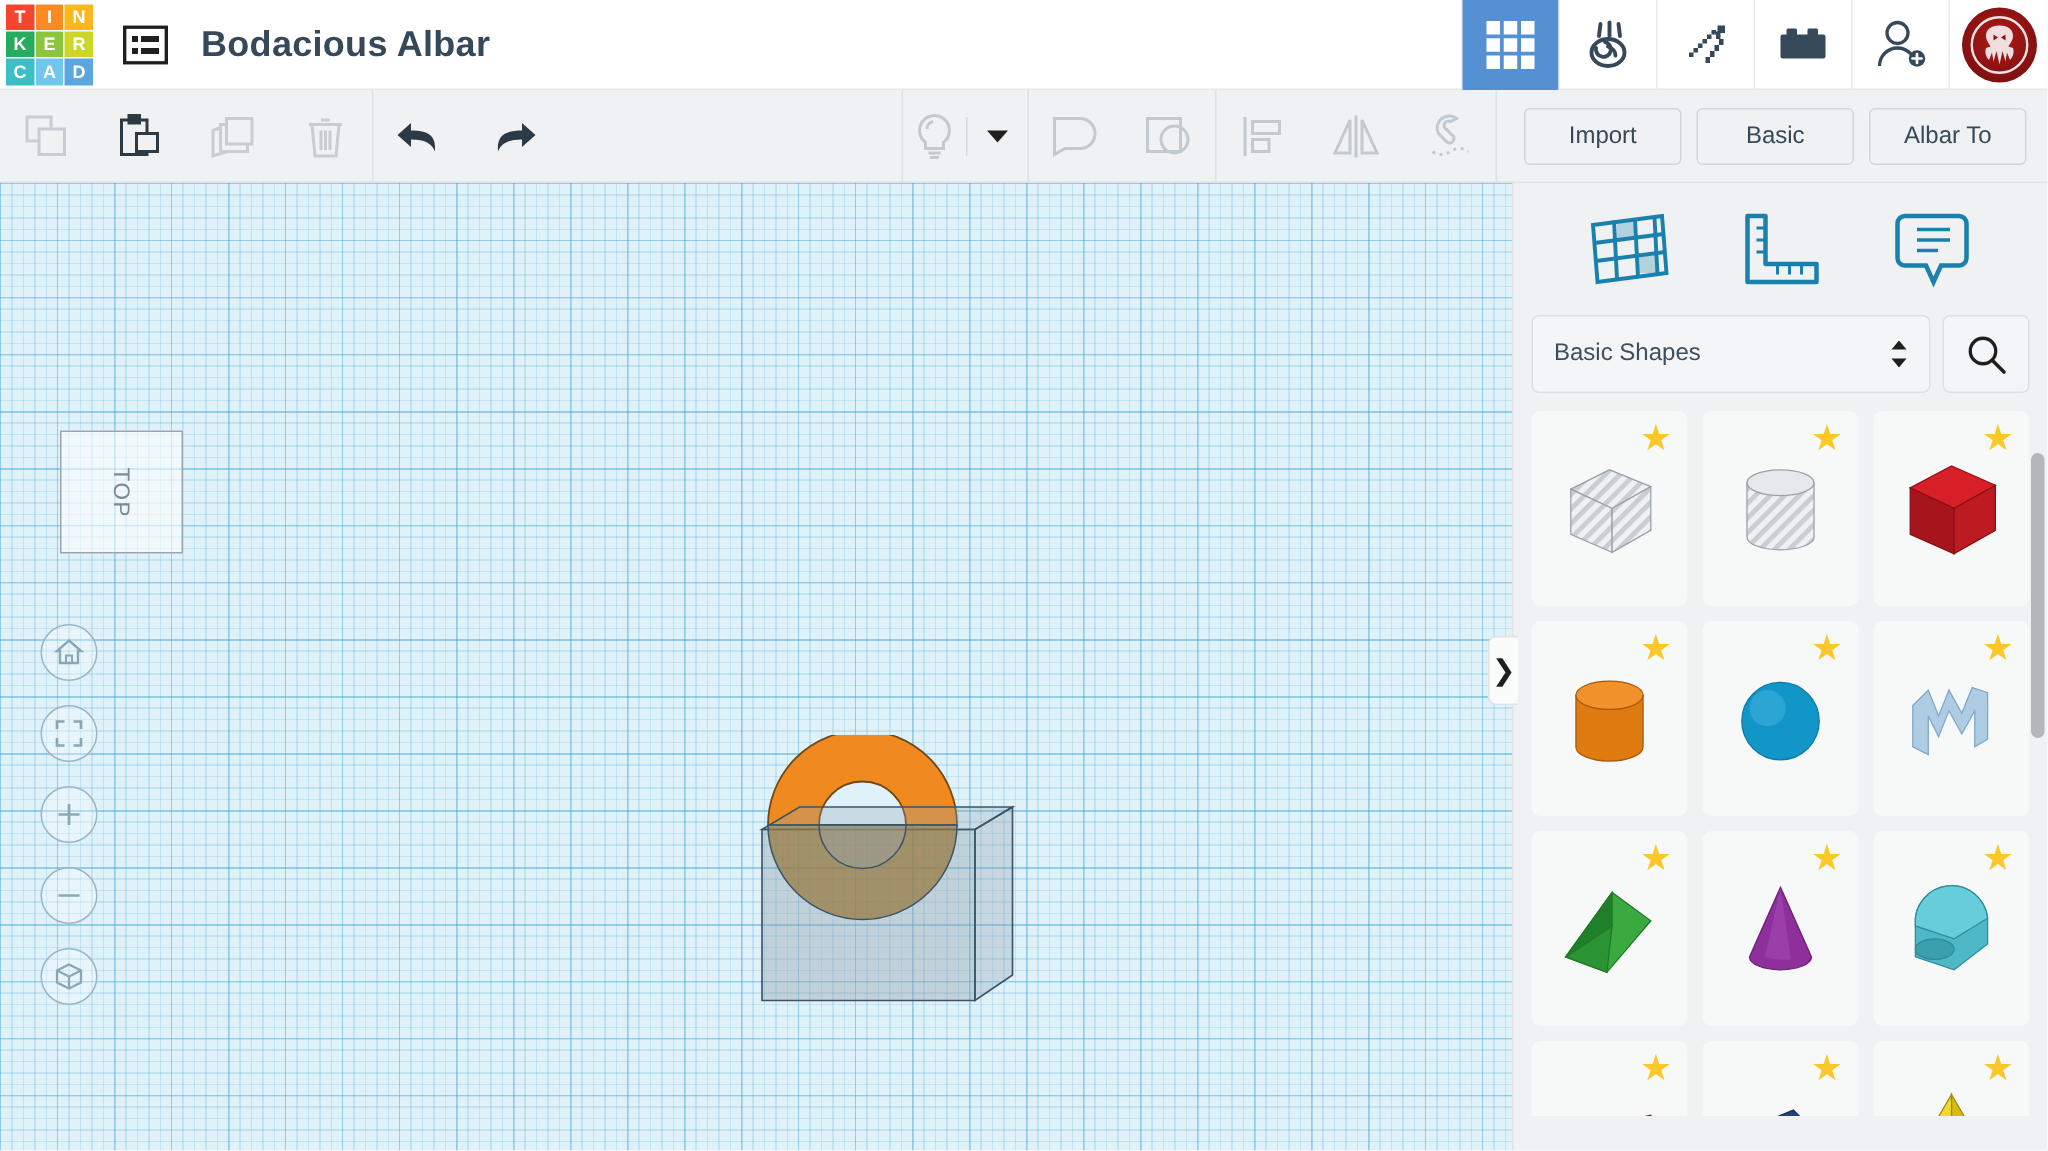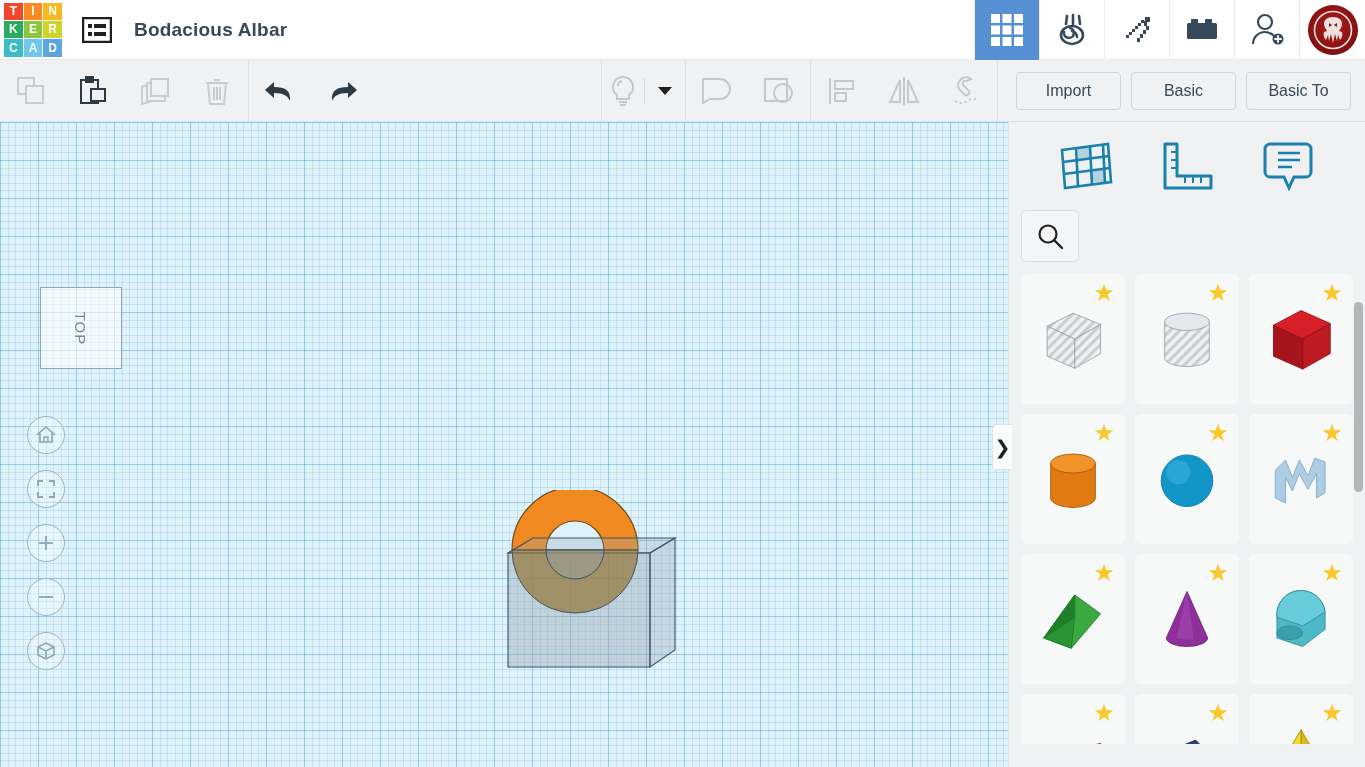--- a/index.html
+++ b/index.html
@@ -25,21 +25,21 @@
   .logo span {
     display: flex; align-items: center; justify-content: center;
     color: #ffffff; font-weight: bold; font-size: 12px;
     font-family: "Liberation Sans", sans-serif;
   }
   .doc-icon-btn {
     width: 38px; height: 38px; margin-left: 14px;
     display: flex; align-items: center; justify-content: center;
   }
   .doc-title {
-    margin-left: 18px; font-size: 19px; font-weight: bold; color: #36495b;
+    margin-left: 18px; font-size: 24px; font-weight: bold; color: #36495b;
     letter-spacing: .2px;
   }
   .top-right { margin-left: auto; display: flex; align-items: center; height: 60px; }
   .top-icon {
     width: 65px; height: 60px; display: flex; align-items: center; justify-content: center;
     border-left: 1px solid #e9ebed; position: relative;
   }
   .top-icon.active { background: #5591d2; }
   .avatar-wrap { width: 66px; height: 60px; display:flex; align-items:center; justify-content:center; border-left:1px solid #e9ebed;}
   .avatar {
@@ -389,21 +389,21 @@
           </g>
         </svg>
       </div>
     </div>
 
     <div class="tsep"></div>
 
     <div class="right-btns">
       <div class="txt-btn">Import</div>
       <div class="txt-btn">Basic</div>
-      <div class="txt-btn">Basic To</div>
+      <div class="txt-btn">Albar To</div>
     </div>
   </div>
 
   <div class="canvas">
 
     <div class="viewcube">
       <span>TOP</span>
     </div>
 
     <div class="navcol">
@@ -504,20 +504,29 @@
         <svg width="60" height="56" viewBox="0 0 60 56">
           <path d="M12 6 L48 6 a5 5 0 0 1 5 5 L53 34 a5 5 0 0 1 -5 5 L36 39 L31 50 L26 39 L12 39 a5 5 0 0 1 -5 -5 L7 11 a5 5 0 0 1 5 -5z" fill="none" stroke="#1a80ad" stroke-width="3"></path>
           <g stroke="#1a80ad" stroke-width="2.4">
             <path d="M20 15 L42 15 M20 22 L42 22 M20 29 L34 29"></path>
           </g>
         </svg>
       </div>
     </div>
 
     <div class="picker-row">
+      <div class="picker">
+        <span>Basic Shapes</span>
+        <span class="arrows">
+          <svg width="12" height="18" viewBox="0 0 12 18">
+            <path d="M6 0 L11 6 L1 6 Z" fill="#1f1f1f"></path>
+            <path d="M6 18 L11 12 L1 12 Z" fill="#1f1f1f"></path>
+          </svg>
+        </span>
+      </div>
       <div class="searchbtn">
         <svg width="28" height="28" viewBox="0 0 28 28">
           <circle cx="12" cy="12" r="8.5" fill="none" stroke="#1f1f1f" stroke-width="2.2"></circle>
           <path d="M18.5 18.5 L26 26" stroke="#1f1f1f" stroke-width="2.4" stroke-linecap="round"></path>
         </svg>
       </div>
     </div>
 
     <div class="grid" id="shape-grid">
         <div class="cell">

